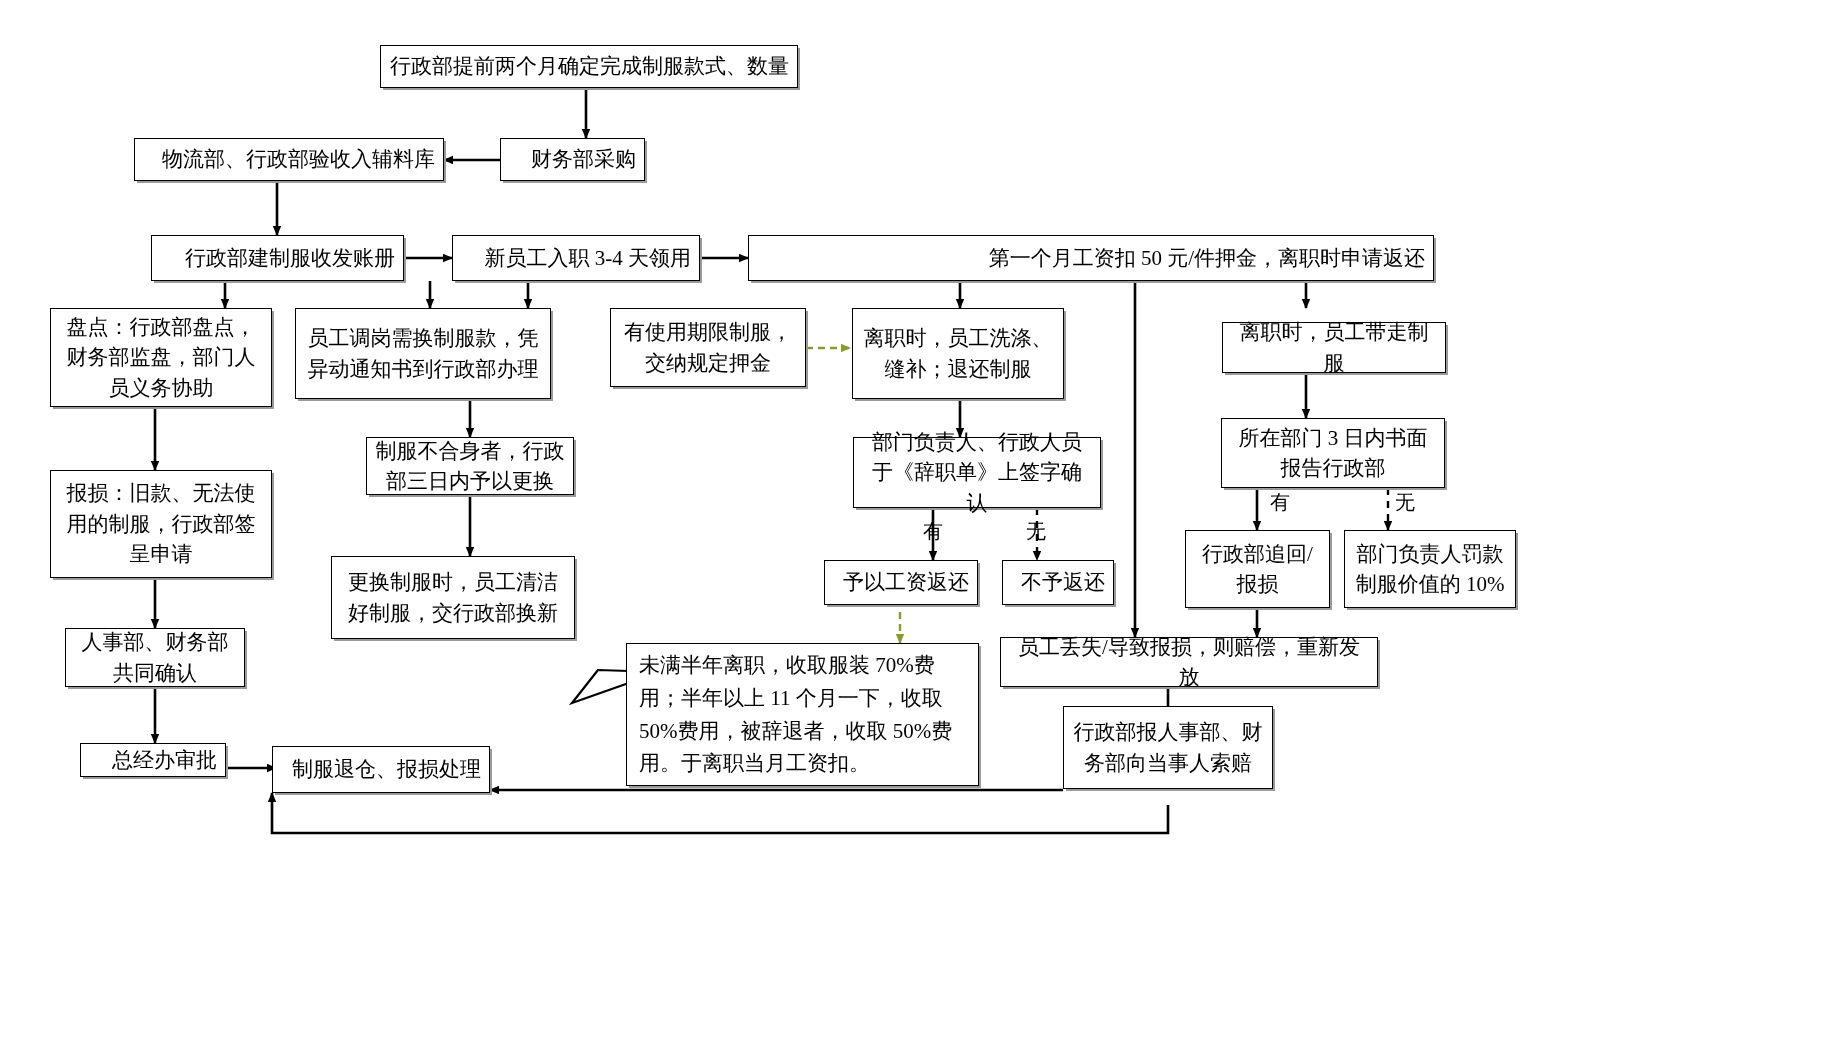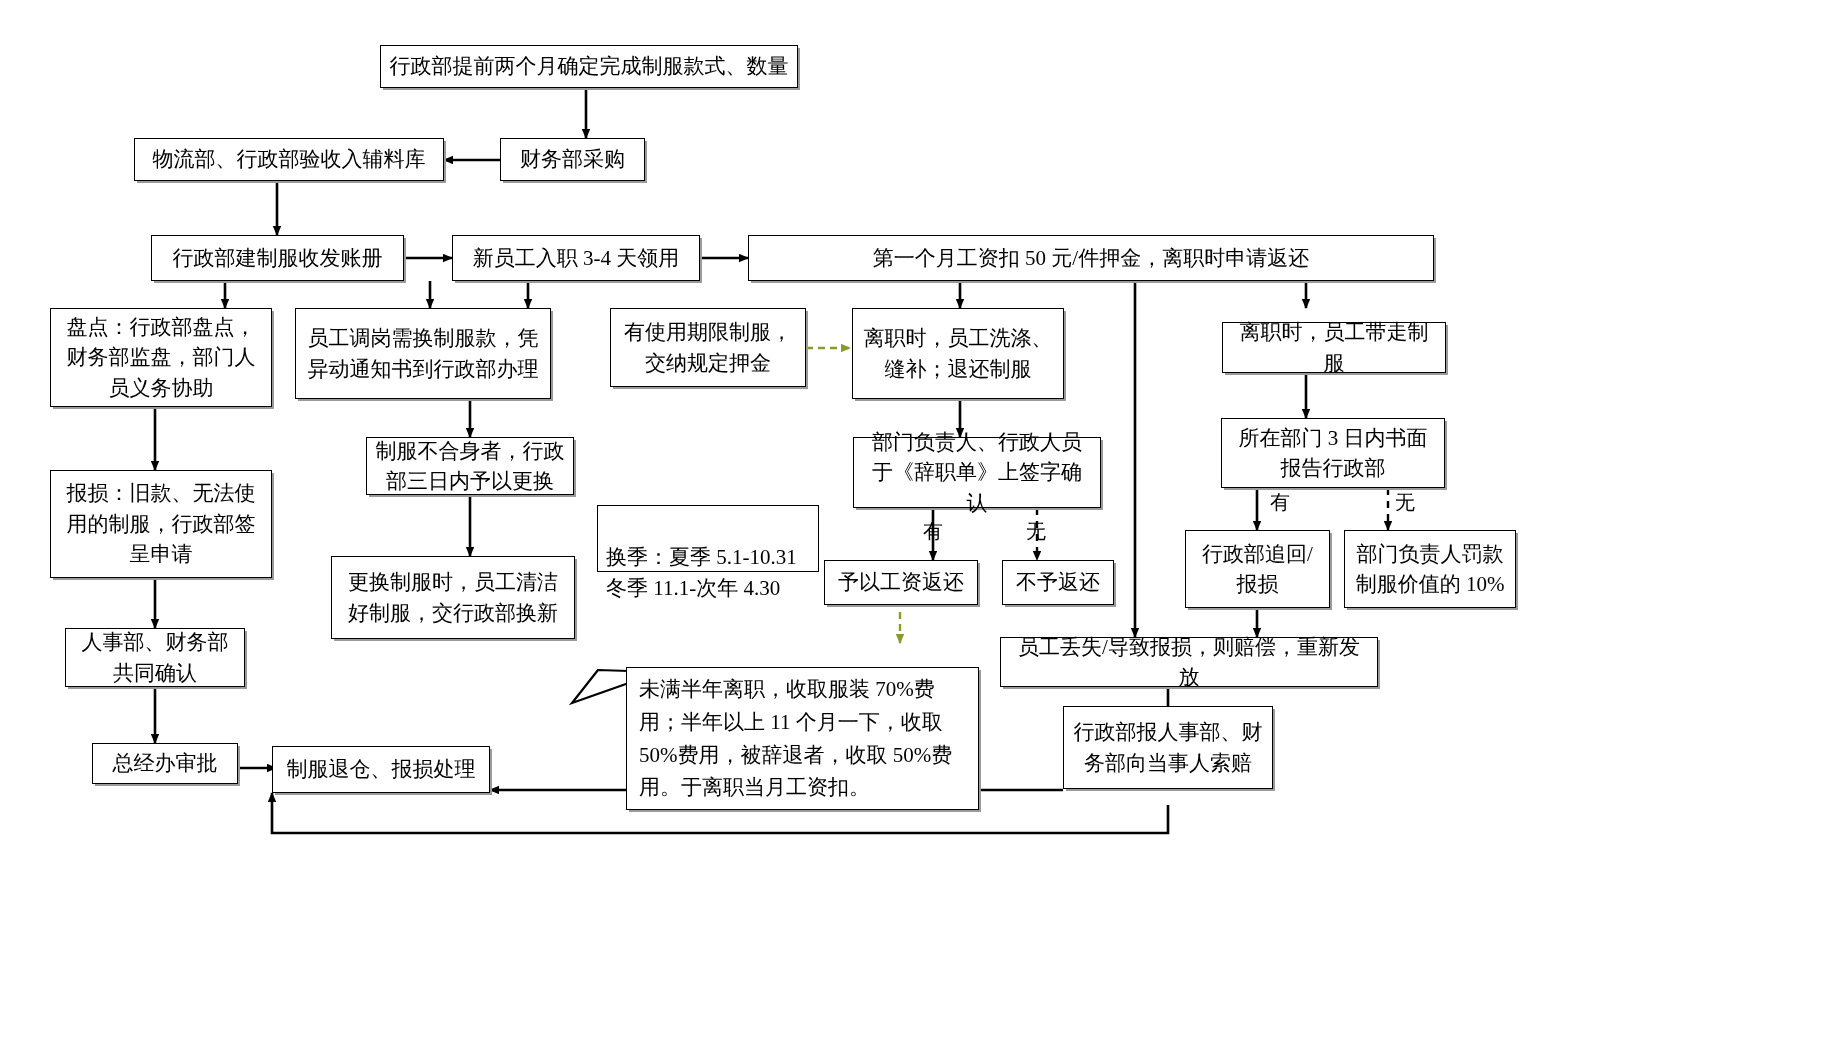--- a/index.html
+++ b/index.html
@@ -11,21 +11,21 @@
     position: relative;
     overflow: hidden;
   }
   #canvas { position:absolute; left:0; top:0; width:1830px; height:1042px; }
   .node {
     position: absolute;
     border: 1.5px solid #000;
     background: #fff;
     display: flex;
     align-items: center;
-    justify-content: center;
+    justify-content: flex-end;
     text-align: center;
     font-size: 21px;
     line-height: 1.45;
     color: #000;
     padding: 2px 8px;
     white-space: pre-line;
     box-shadow: 2.5px 2.5px 0 -0.5px #9a9a9a;
     z-index: 3;
   }
   .node.left-align { justify-content: flex-start; text-align: left; }
@@ -211,42 +211,38 @@
   </div>
 
   <div class="node" style="left:1185px; top:530px; width:145px; height:78px;">
     <span>行政部追回/报损</span>
   </div>
 
   <div class="node" style="left:1344px; top:530px; width:172px; height:78px;">
     <span>部门负责人罚款制服价值的 10%</span>
   </div>
 
-  <div class="node" style="left:92px; top:743px; width:146px; height:41px;">
+  <div class="node" style="left:80px; top:743px; width:146px; height:34px;">
     <span>总经办审批</span>
   </div>
 
   <div class="node" style="left:1000px; top:637px; width:378px; height:50px;">
     <span>员工丢失/导致报损，则赔偿，重新发放</span>
   </div>
 
   <div class="node" style="left:272px; top:746px; width:218px; height:47px;">
     <span>制服退仓、报损处理</span>
   </div>
 
   <div class="node" style="left:1063px; top:706px; width:210px; height:83px;">
     <span>行政部报人事部、财务部向当事人索赔</span>
   </div>
 
-  <div class="callout" style="left:597px; top:505px; width:222px; height:67px;">
-    <span>换季：夏季 5.1-10.31
-冬季 11.1-次年 4.30</span>
-  </div>
-
-  <div class="node left-align" style="left:626px; top:643px; width:353px; height:143px; padding:8px 12px; line-height:1.55;margin-top:24px;">
+
+  <div class="node left-align" style="left:626px; top:643px; width:353px; height:143px; padding:8px 12px; line-height:1.55;">
     <span>未满半年离职，收取服装 70%费用；半年以上 11 个月一下，收取 50%费用，被辞退者，收取 50%费用。于离职当月工资扣。</span>
   </div>
 
   <div class="edge-label" style="left:923px; top:518px;">
     <span>有</span>
   </div>
   <div class="edge-label" style="left:1026px; top:518px;">
     <span>无</span>
   </div>
   <div class="edge-label" style="left:1270px; top:489px;">

